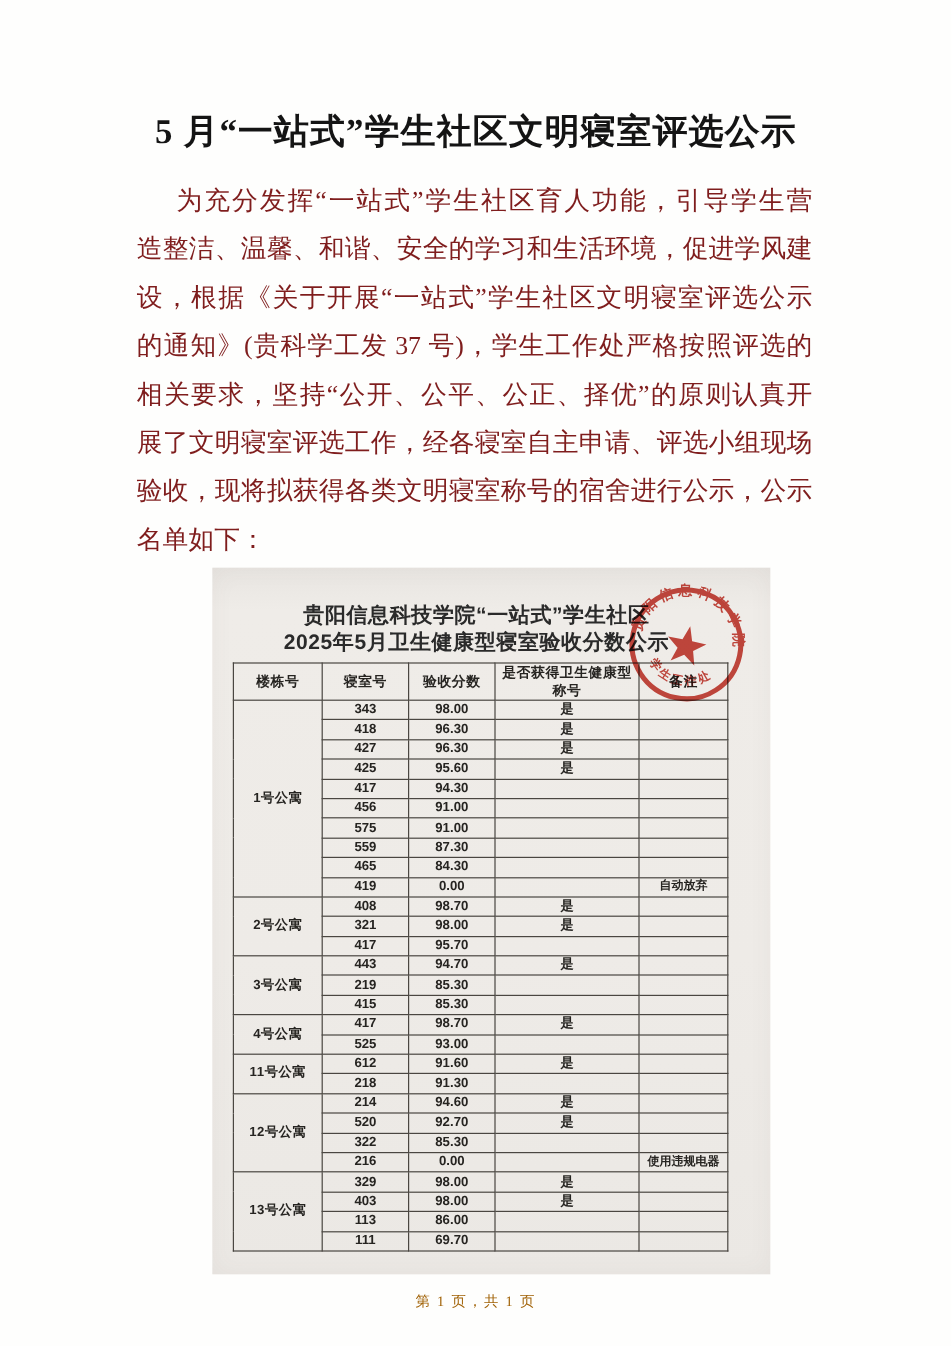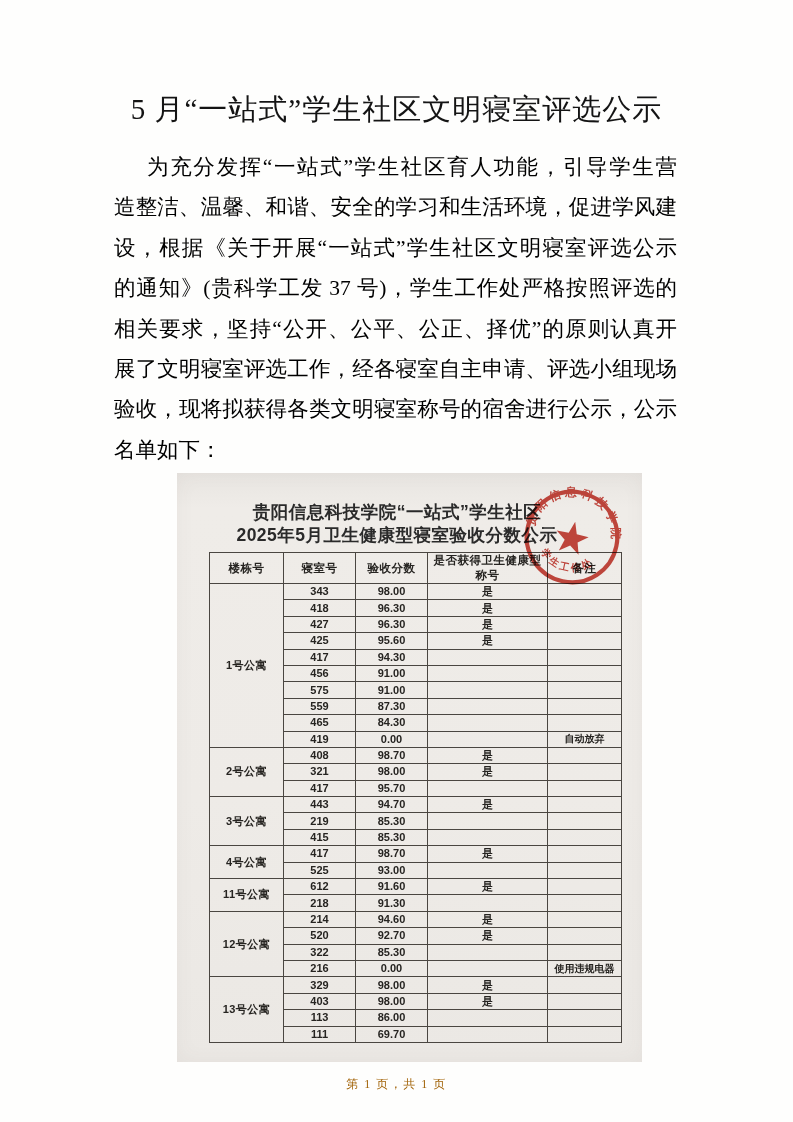--- a/index.html
+++ b/index.html
@@ -6,49 +6,49 @@
   body {
     width:793px; height:1122px; position:relative;
     background:#ffffff;
     font-family:"Liberation Serif", serif;
     overflow:hidden;
   }
   .page { position:absolute; inset:0; background:#fefefd; }
 
   .doc-title {
     position:absolute; top:90px; left:0; width:100%;
-    text-align:center; font-size:29px; font-weight:normal;
+    text-align:center; font-size:29px; font-weight:bold;
     color:#141414; letter-spacing:1px;
   }
 
   .para {
     position:absolute; left:114px; top:147px; width:563px;
     color:#232323;
   }
   .pline {
     height:40.4px; line-height:40.4px; font-size:21.5px;
-    overflow:hidden; word-break:break-all; color:#000000;
+    overflow:hidden; word-break:break-all; color:#7f1d1d;
   }
   .pline.just { text-align:justify; text-align-last:justify; text-justify:inter-character; }
   .pline.first { text-indent:33px; }
 
   .photo {
     position:absolute; left:177px; top:473px; width:465px; height:589px;
     background:linear-gradient(180deg,#e8e5e1 0%, #efece8 6%, #eeebe7 55%, #ebe8e4 100%);
     box-shadow:inset 0 0 20px rgba(90,80,70,0.05);
   }
   .tbl-title {
     position:absolute; left:14px; top:28px; width:412px;
     text-align:center; font-family:"Liberation Sans", sans-serif;
     font-weight:bold; color:#2a2a2a; font-size:17.5px; line-height:22.5px;
     letter-spacing:0.5px;
   }
 
   table.score {
-    position:absolute; left:32px; top:79px; width:412px;
+    position:absolute; left:17px; top:79px; width:412px;
     border-collapse:collapse; table-layout:fixed;
     font-family:"Liberation Sans", sans-serif; color:#262421;
     border:1.6px solid #3b3733;
   }
   table.score th, table.score td { border:1px solid #4a4641; }
   table.score thead th {
     height:28px; font-size:11.5px; font-weight:bold; text-align:center;
     padding:0; letter-spacing:0.5px;
   }
   table.score tbody td {

